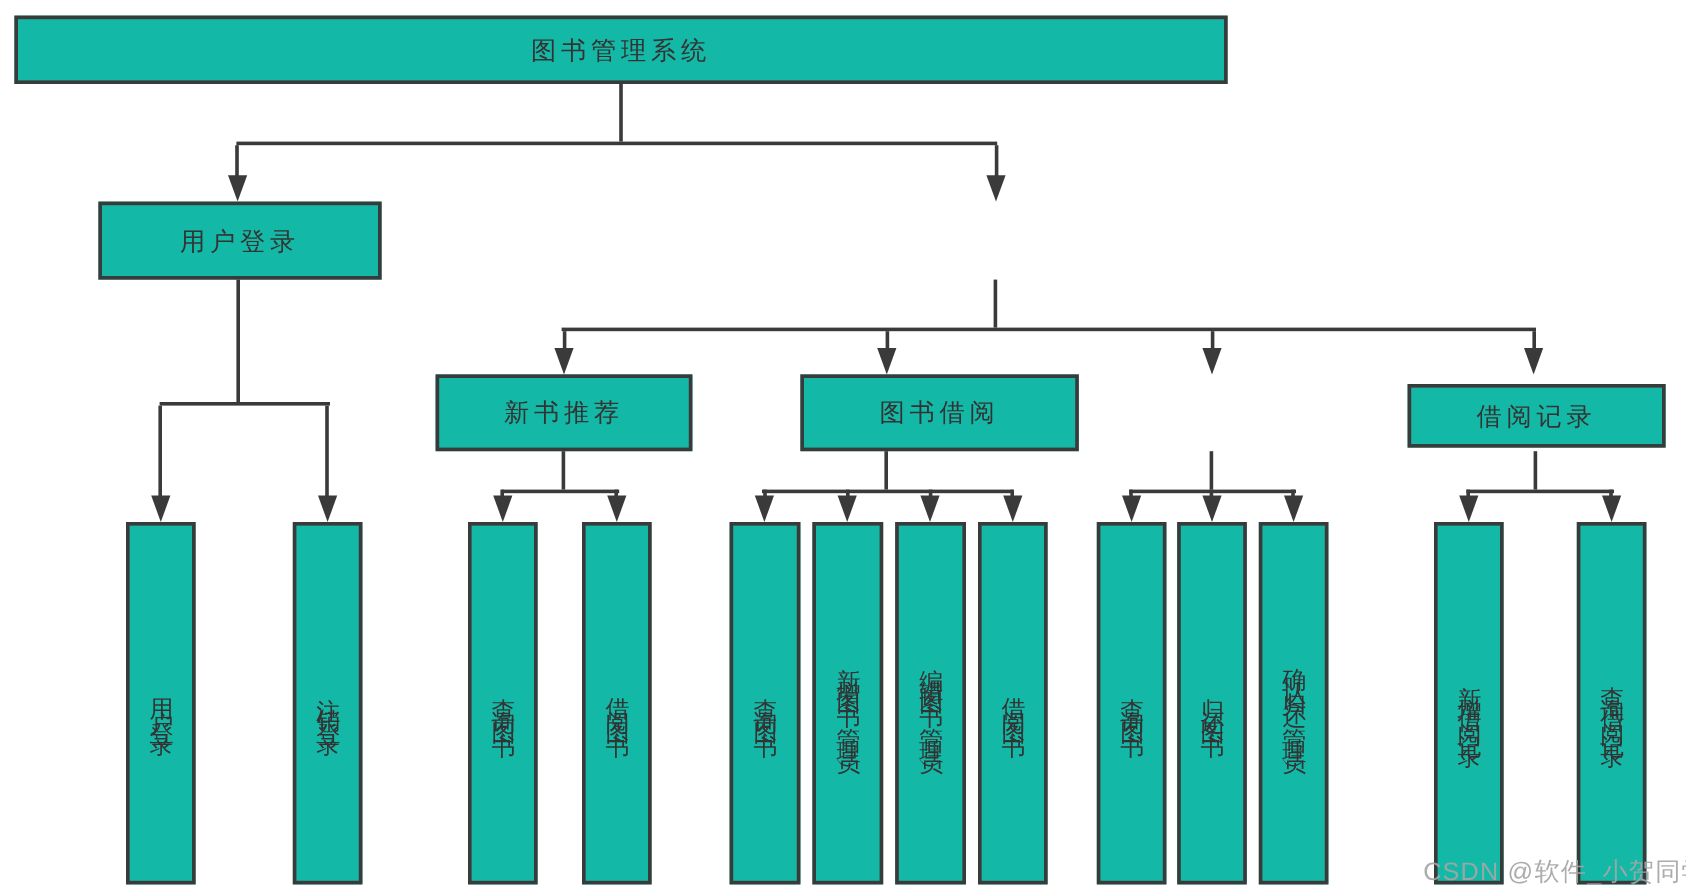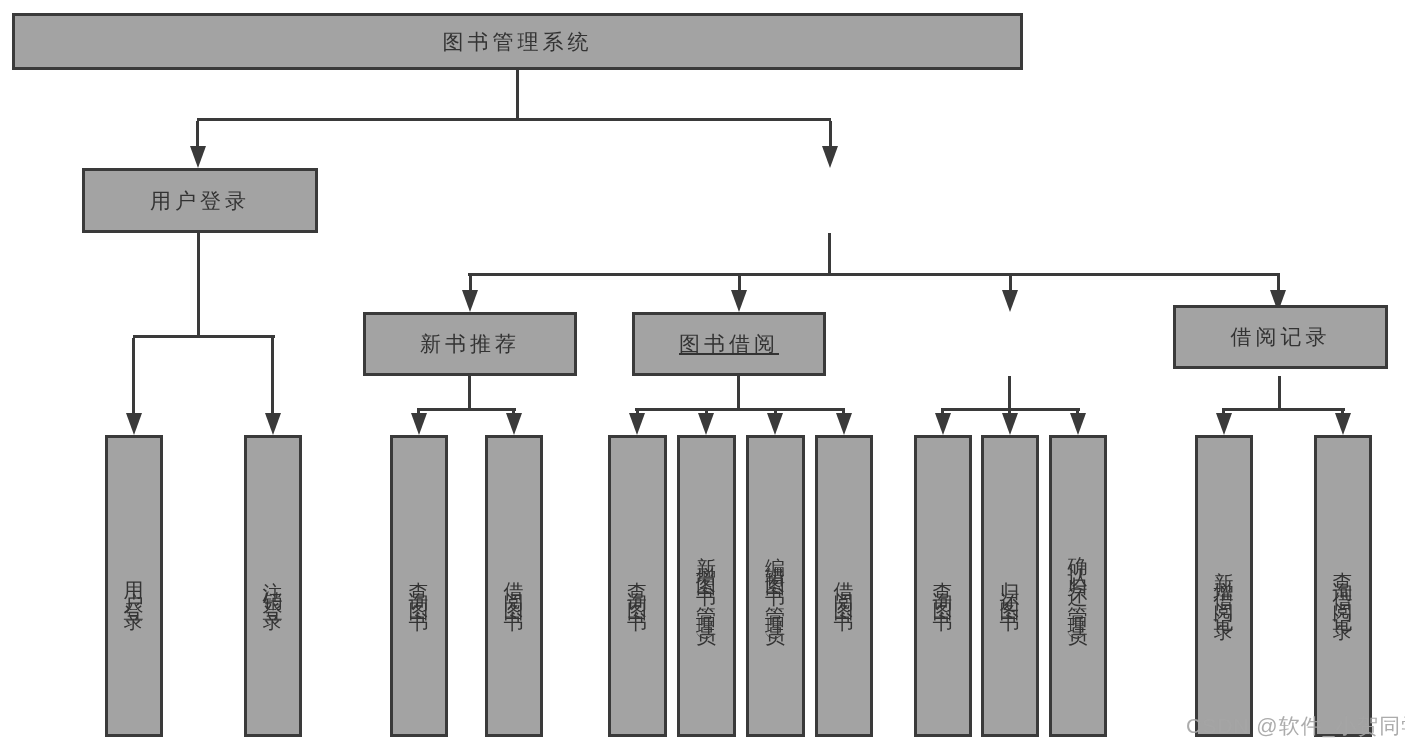--- a/index.html
+++ b/index.html
@@ -1,21 +1,21 @@
 <!DOCTYPE html>
 <html><head>
 <meta charset="utf-8">
 <style>
   html,body{margin:0;padding:0;background:#ffffff;}
   #stage{
     position:relative;width:1405px;height:747px;background:#ffffff;overflow:hidden;
     font-family:"Liberation Sans","DejaVu Sans",sans-serif;color:#333333;
   }
   .box{
-    position:absolute;background:#a3a3a3;border:3px solid #3a3a3a;box-sizing:border-box;
+    position:absolute;background:#14b8a6;border:3px solid #3a3a3a;box-sizing:border-box;
     display:flex;align-items:center;justify-content:center;
     font-size:21px;letter-spacing:4px;color:#333333;white-space:nowrap;
   }
   .vbox{
     writing-mode:vertical-rl;text-orientation:mixed;
     font-size:20px;letter-spacing:10px;line-height:1;white-space:normal;
   }
   .ln{position:absolute;background:#3a3a3a;}
   .arr{
     position:absolute;width:0;height:0;
@@ -61,24 +61,24 @@
   <div class="ln" style="left:1009px;top:276px;width:3px;height:16px;"></div>
   <div class="ln" style="left:1277px;top:276px;width:3px;height:16px;"></div>
   <div class="arr" style="left:462px;top:290px;"></div>
   <div class="arr" style="left:731px;top:290px;"></div>
   <div class="arr" style="left:1002px;top:290px;"></div>
   <div class="arr" style="left:1270px;top:290px;"></div>
 
   <div class="box" style="left:363px;top:312px;width:214px;height:64px;justify-content:center;">
     <span>新书推荐</span>
   </div>
-  <div class="box" style="left:632px;top:312px;width:194px;height:64px;text-decoration:underline;">
+  <div class="box" style="left:667px;top:312px;width:232px;height:64px;">
     <span>图书借阅</span>
   </div>
-  <div class="box" style="left:1173px;top:305px;width:215px;height:64px;">
+  <div class="box" style="left:1173px;top:320px;width:215px;height:53px;">
     <span>借阅记录</span>
   </div>
 
   <div class="ln" style="left:468px;top:376px;width:3px;height:32px;"></div>
   <div class="ln" style="left:418px;top:408px;width:98px;height:3px;"></div>
   <div class="ln" style="left:417px;top:408px;width:3px;height:10px;"></div>
   <div class="ln" style="left:512px;top:408px;width:3px;height:10px;"></div>
   <div class="arr" style="left:411px;top:413px;"></div>
   <div class="arr" style="left:506px;top:413px;"></div>
 

